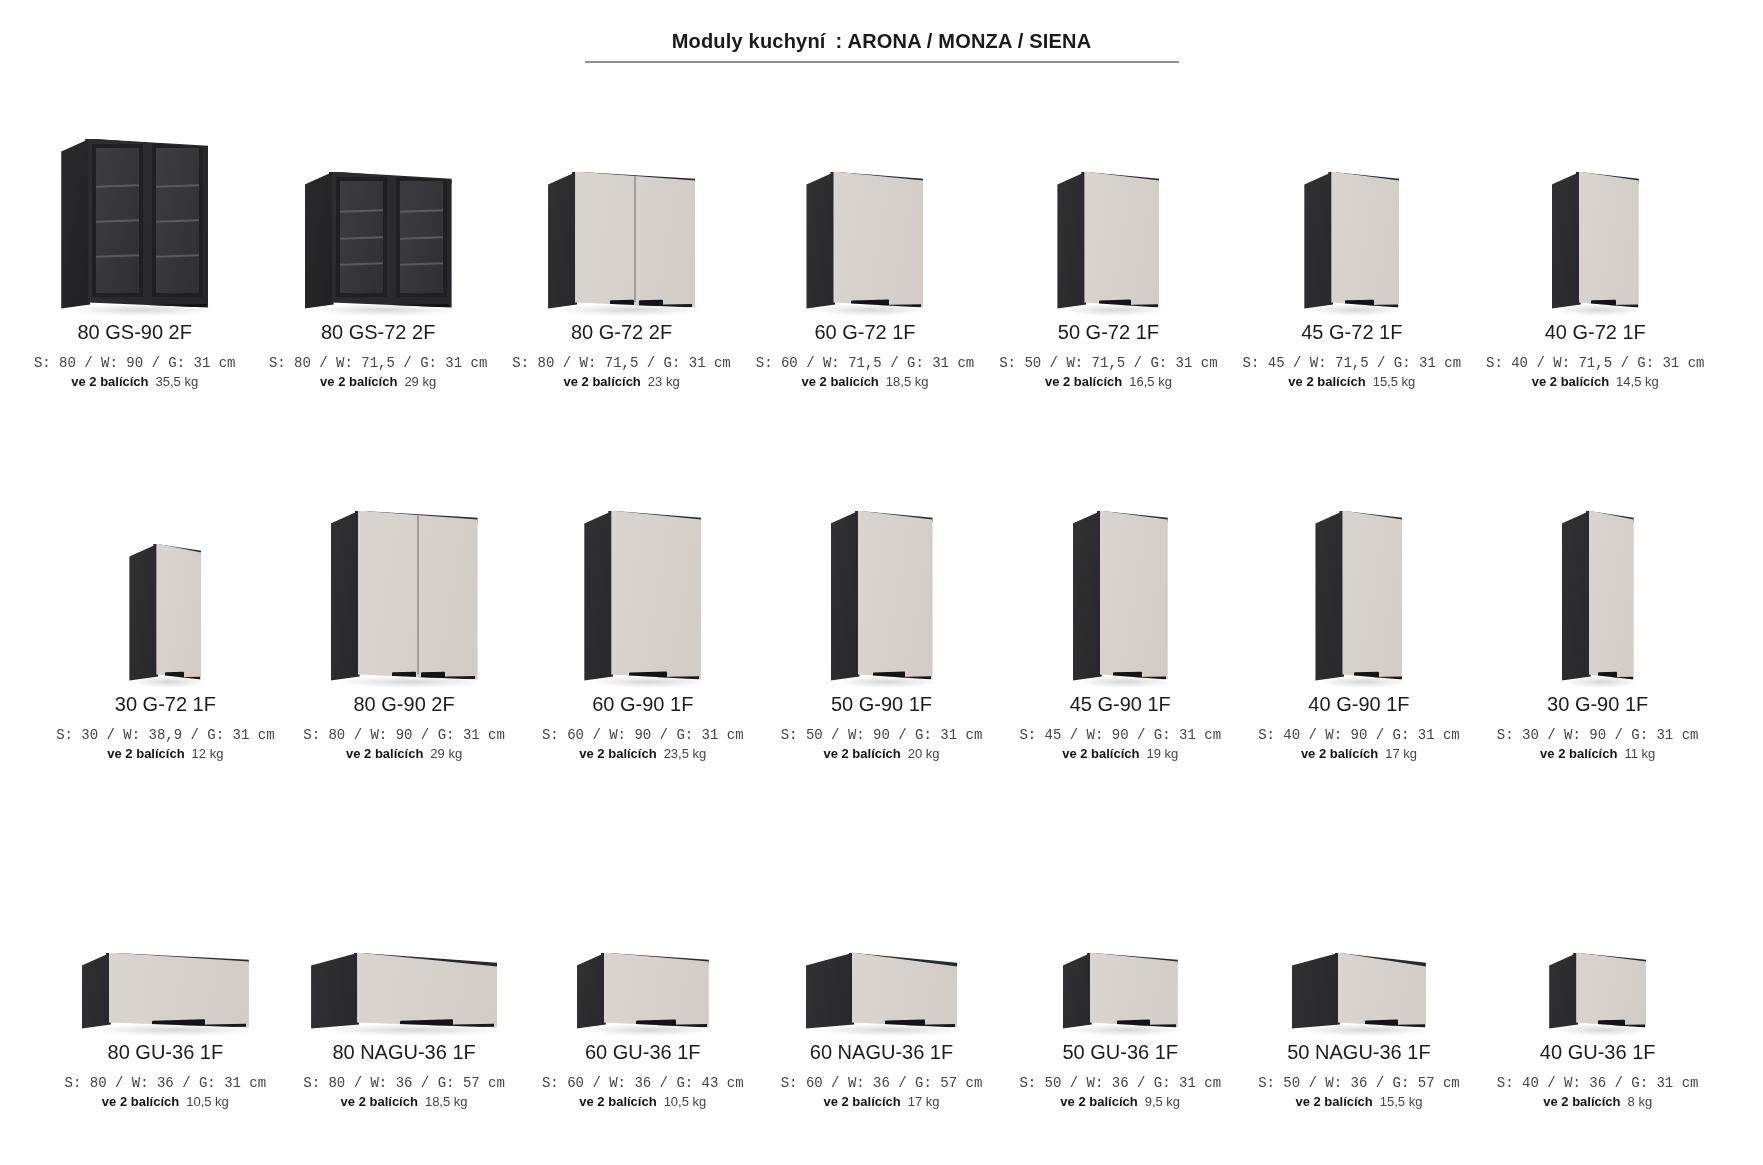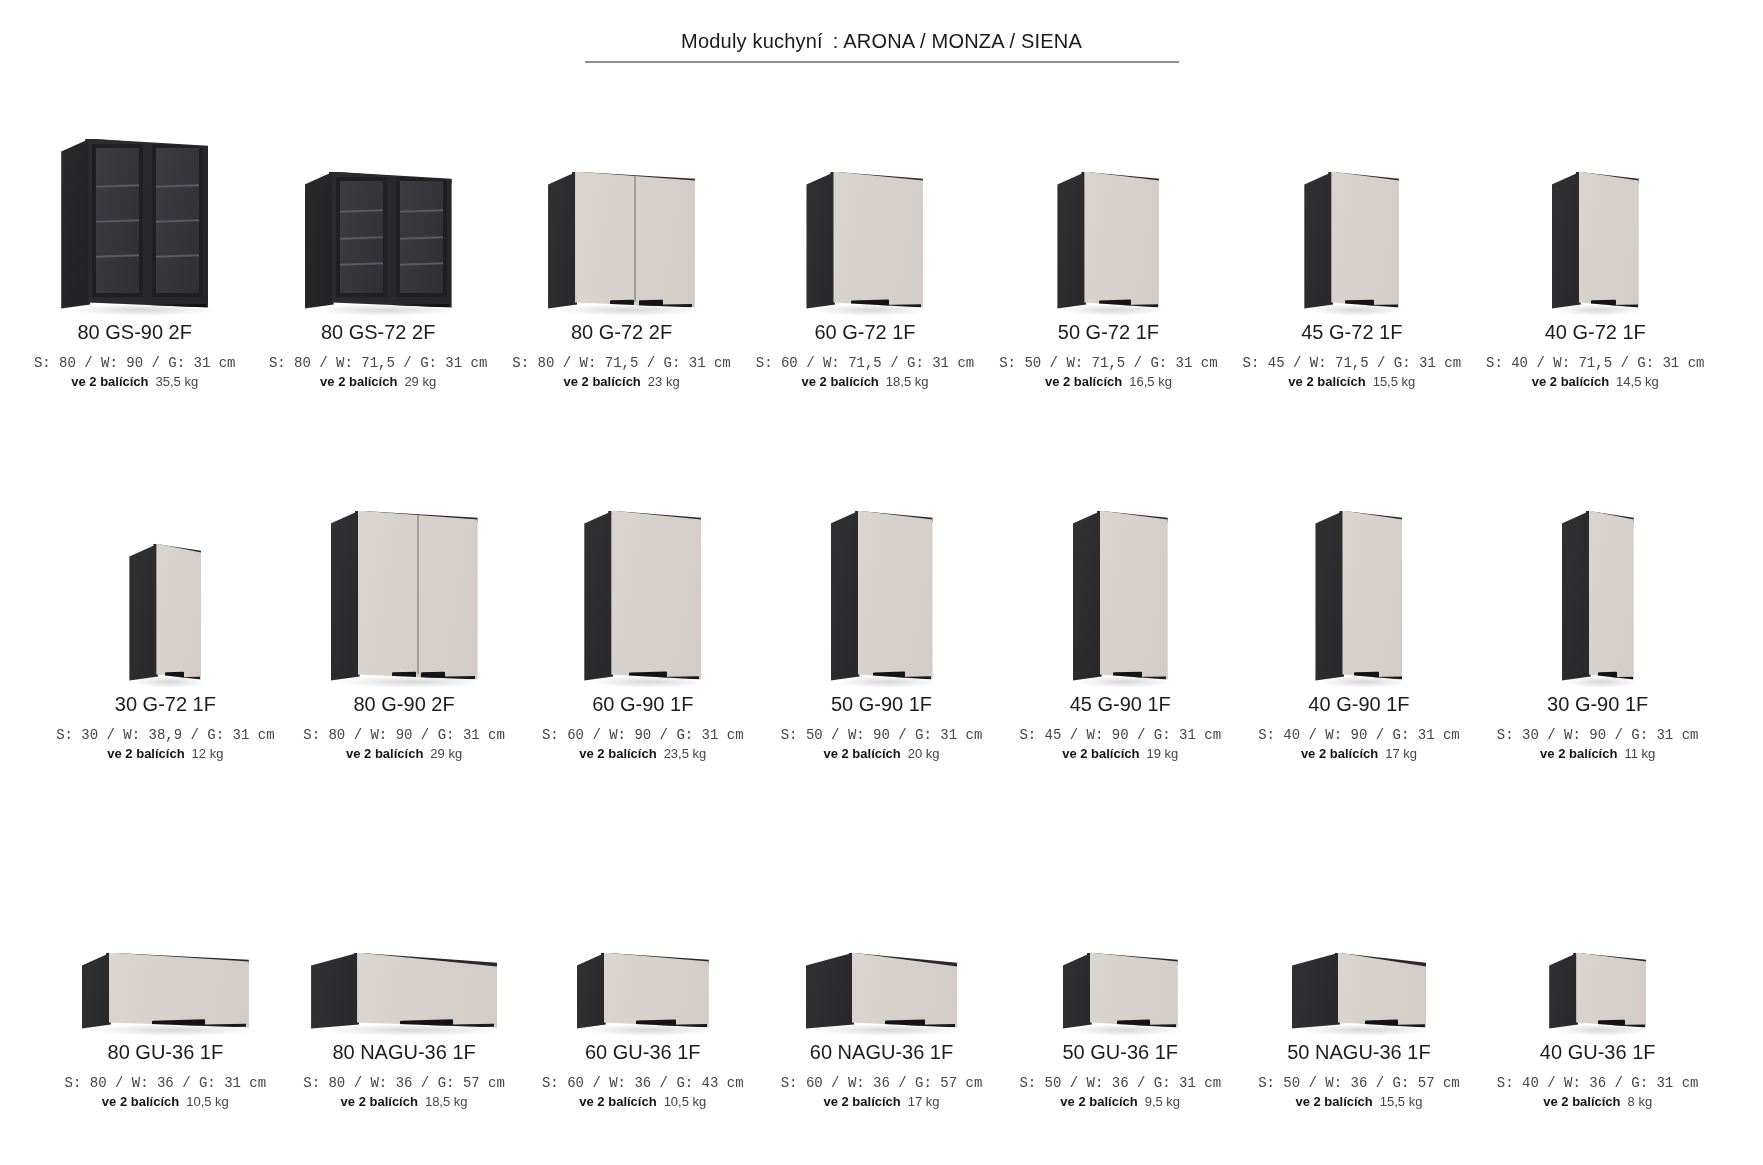--- a/index.html
+++ b/index.html
@@ -3,22 +3,22 @@
 <meta charset="utf-8">
 <style>
   html,body{margin:0;padding:0;}
   body{
     width:1763px;height:1165px;overflow:hidden;background:#ffffff;
     font-family:"Liberation Sans", sans-serif;color:#1b1b1b;
   }
   
   .title-wrap{padding-top:30px;text-align:center;}
   .title{font-size:20px;letter-spacing:.2px;color:#1a1a1a;}
-  .t-bold{font-weight:400;}
-  .t-rest{font-weight:400;margin-left:10px;}
+  .t-bold{font-weight:700;}
+  .t-rest{font-weight:700;margin-left:10px;}
   .underline{width:594px;height:1.5px;background:#8f8f8f;margin:8px auto 0;}
   
   .row{display:flex;padding:0 46px;}
   .row-1{margin-top:72px;padding-left:13px;}
   .row-2{margin-top:118px;}
   .row-3{margin-top:168px;}
   .cell{flex:1 1 0;text-align:center;min-width:0;}
   .cabzone{display:flex;align-items:flex-end;justify-content:center;}
   .row-1 .cabzone,.row-2 .cabzone{height:174px;}
   .row-3 .cabzone{height:100px;}

